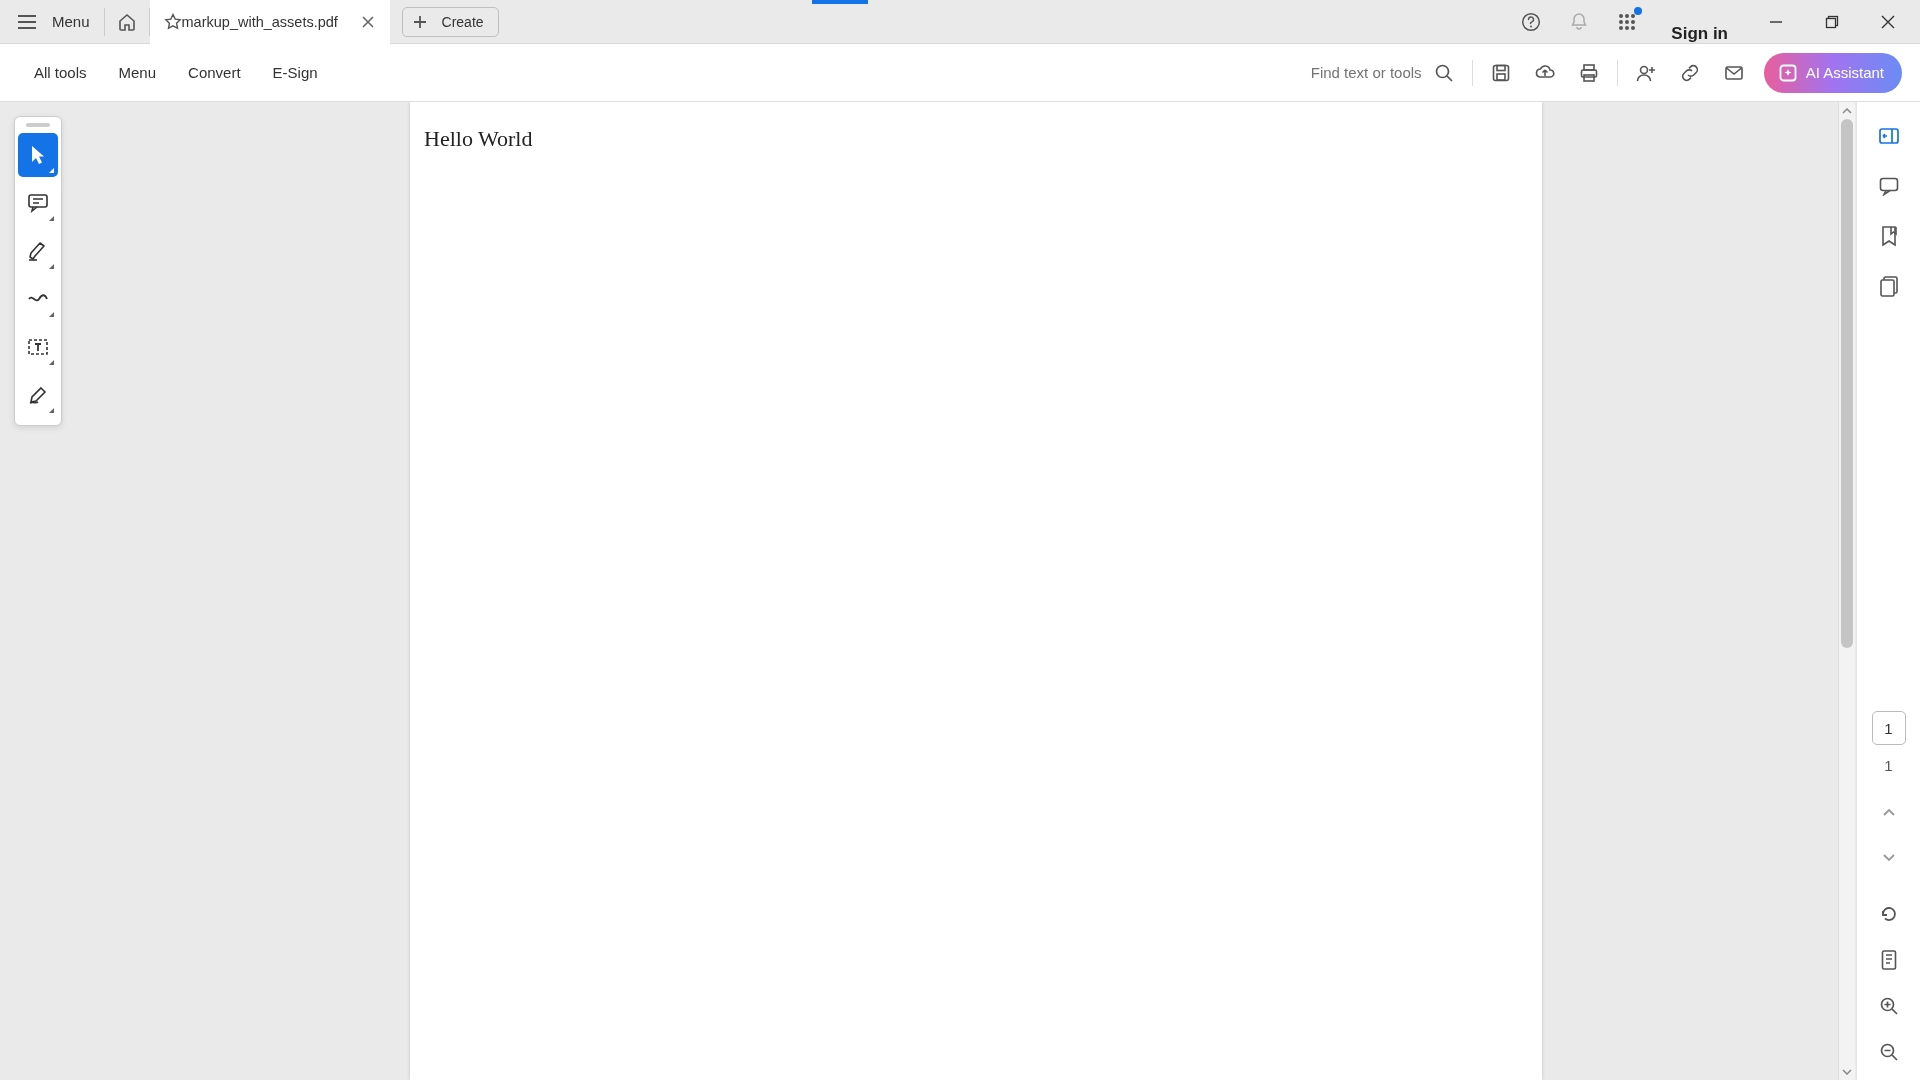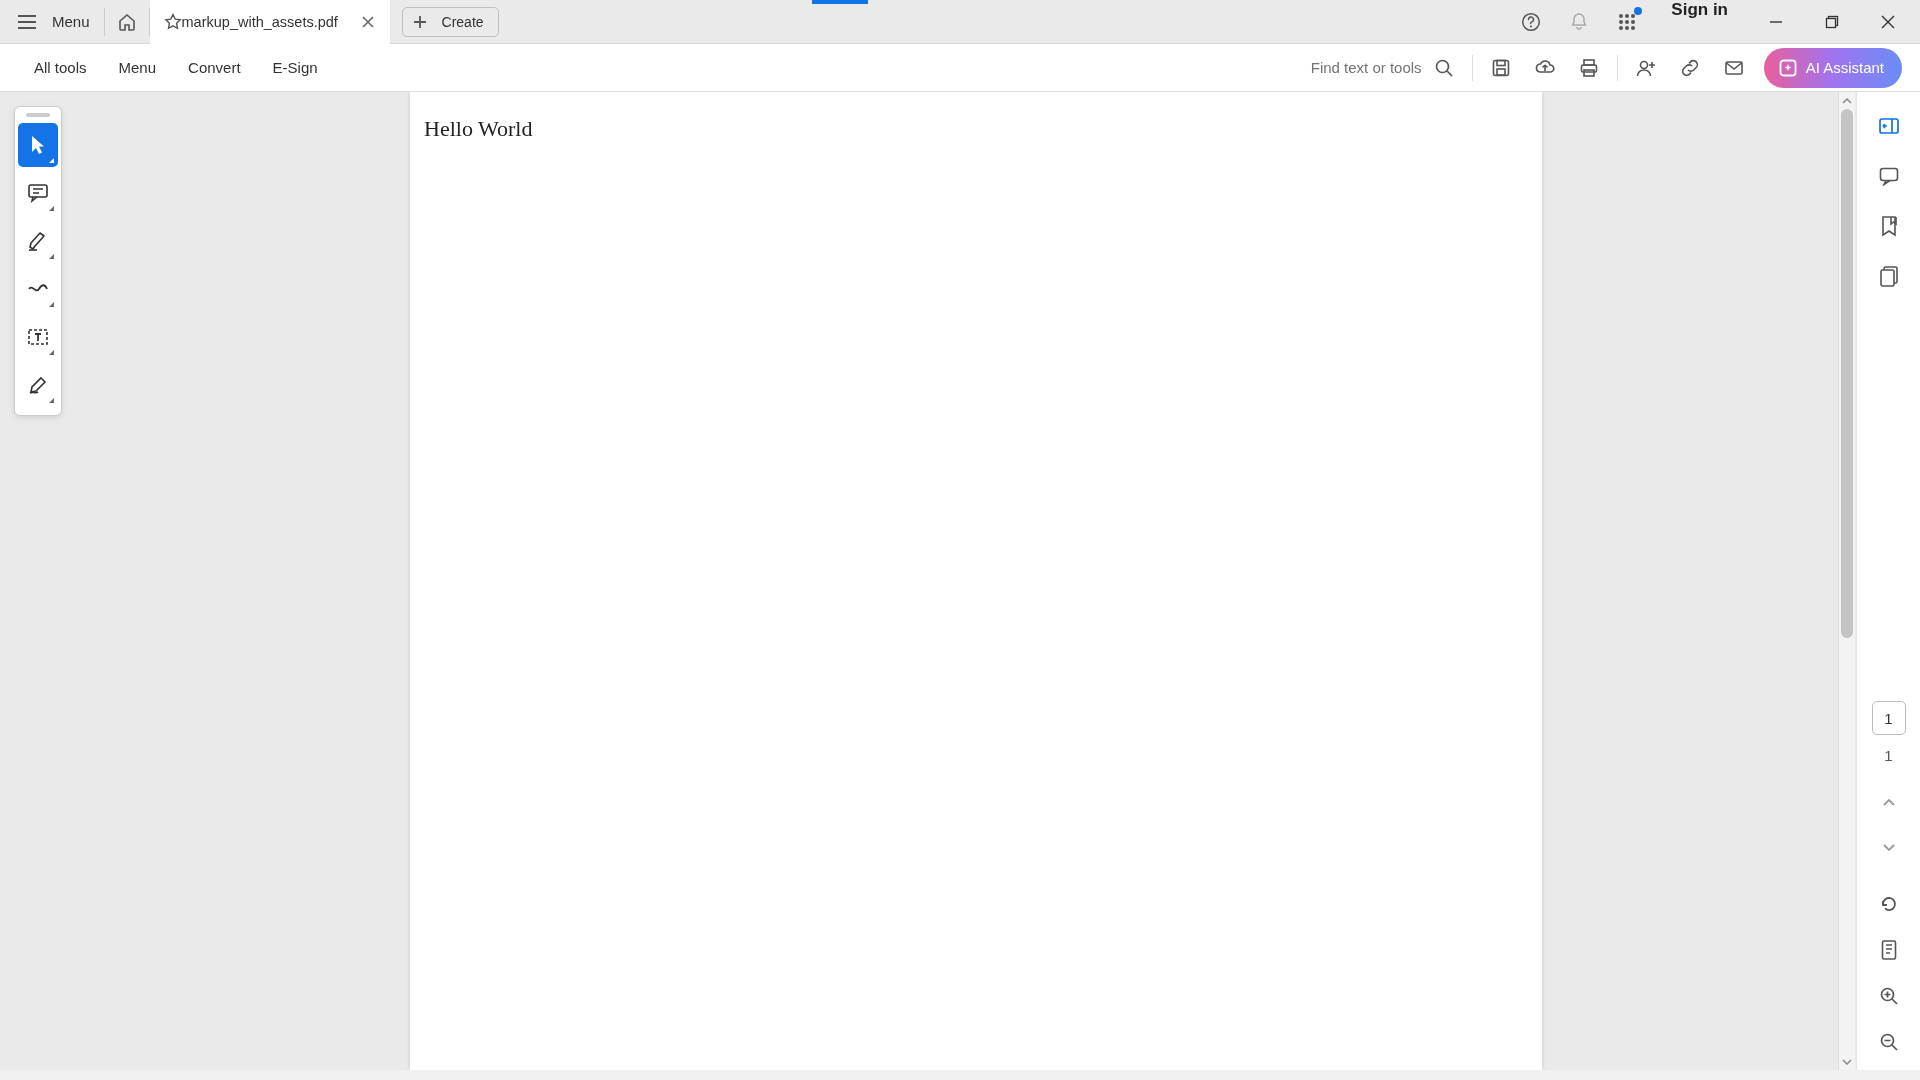--- a/index.html
+++ b/index.html
@@ -6,26 +6,26 @@
 html,body{width:1920px;height:1080px;overflow:hidden;background:#f0f0f0}
 .titlebar{height:44px;background:#eaeaea;display:flex;align-items:center;border-bottom:1px solid #d8d8d8}
 .menu-btn{display:flex;align-items:center;gap:16px;padding:0 14px 0 18px;height:44px;cursor:pointer;font-size:15px;color:#333}
 .vdiv{width:1px;height:28px;background:#ccc}
 .tb-icon-btn{width:44px;height:44px;display:flex;align-items:center;justify-content:center;cursor:pointer;color:#555}
 .tab{height:44px;background:#fff;display:flex;align-items:center;padding:0 12px 0 14px;border-top-left-radius:0;border-top-right-radius:0;font-size:14.5px;color:#333;min-width:240px}
 .tab .close{margin-left:auto;width:20px;height:20px;display:flex;align-items:center;justify-content:center;cursor:pointer;color:#666}
 .create-btn{margin-left:12px;height:30px;padding:0 14px 0 10px;background:#eaeaea;border:1px solid #bfbfbf;border-radius:5px;display:flex;align-items:center;gap:15px;font-size:14px;color:#333;cursor:pointer}
 .titlebar-spacer{flex:1}
 .loading-bar{position:absolute;top:0;left:812px;width:56px;height:4px;background:#1473e6}
-.tb-right{display:flex;align-items:flex-start;gap:4px;padding-right:6px}
+.tb-right{display:flex;align-items:flex-end;gap:4px;padding-right:6px}
 .apps-btn{position:relative}
 .apps-dot{position:absolute;top:7px;right:7px;width:8px;height:8px;border-radius:50%;background:#1473e6}
 .signin{font-size:17px;font-weight:600;color:#222;padding:0 18px;cursor:pointer}
 .win-btn{width:52px;height:44px;display:flex;align-items:center;justify-content:center;cursor:pointer;color:#333}
-.toolbar{height:48px;background:#fff;border-bottom:1px solid #ddd;display:flex;align-items:center;padding:0 18px}
+.toolbar{height:58px;background:#fff;border-bottom:1px solid #ddd;display:flex;align-items:center;padding:0 18px}
 .tool-tab{font-size:15px;color:#333;padding:0 16px;height:58px;display:flex;align-items:center;cursor:pointer}
 .toolbar-spacer{flex:1}
 .search-label{font-size:15px;color:#737373;cursor:pointer}
 .tbar-icon{width:44px;height:44px;display:flex;align-items:center;justify-content:center;cursor:pointer;color:#555}
 .tbar-div{width:1px;height:26px;background:#ddd;margin:0 6px}
 .ai-btn{height:40px;margin-left:8px;padding:0 18px 0 14px;border-radius:20px;background:linear-gradient(90deg,#e85f9c 0%,#a074f0 50%,#6b8cf5 100%);display:flex;align-items:center;gap:8px;color:#fff;font-size:15px;font-weight:400;cursor:pointer}
 .workspace{position:relative;height:calc(1080px - 44px - 58px);display:flex;background:#eaeaea}
 .left-toolbox{position:absolute;left:14px;top:14px;width:48px;background:#fff;border:1px solid #ccc;border-radius:6px;box-shadow:0 2px 6px rgba(0,0,0,.1);display:flex;flex-direction:column;align-items:center;padding-bottom:6px}
 .lt-grip{width:24px;height:4px;border-radius:2px;background:#ccc;margin:6px 0 4px}
 .lt-tool{width:40px;height:44px;margin:2px 0;display:flex;align-items:center;justify-content:center;cursor:pointer;color:#333;border-radius:5px;position:relative}

